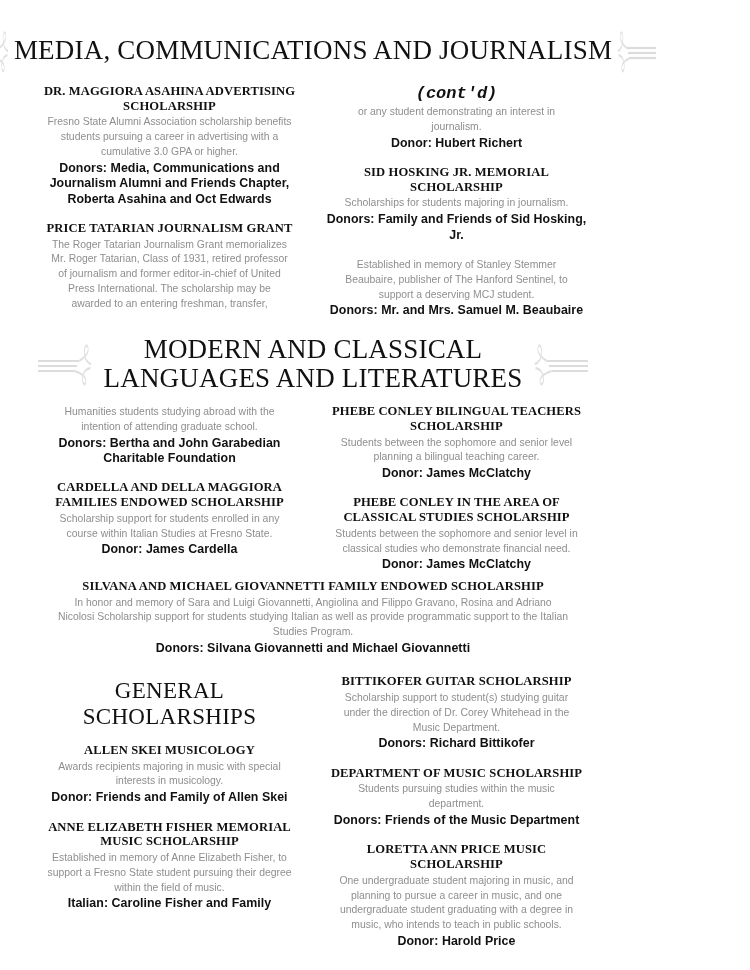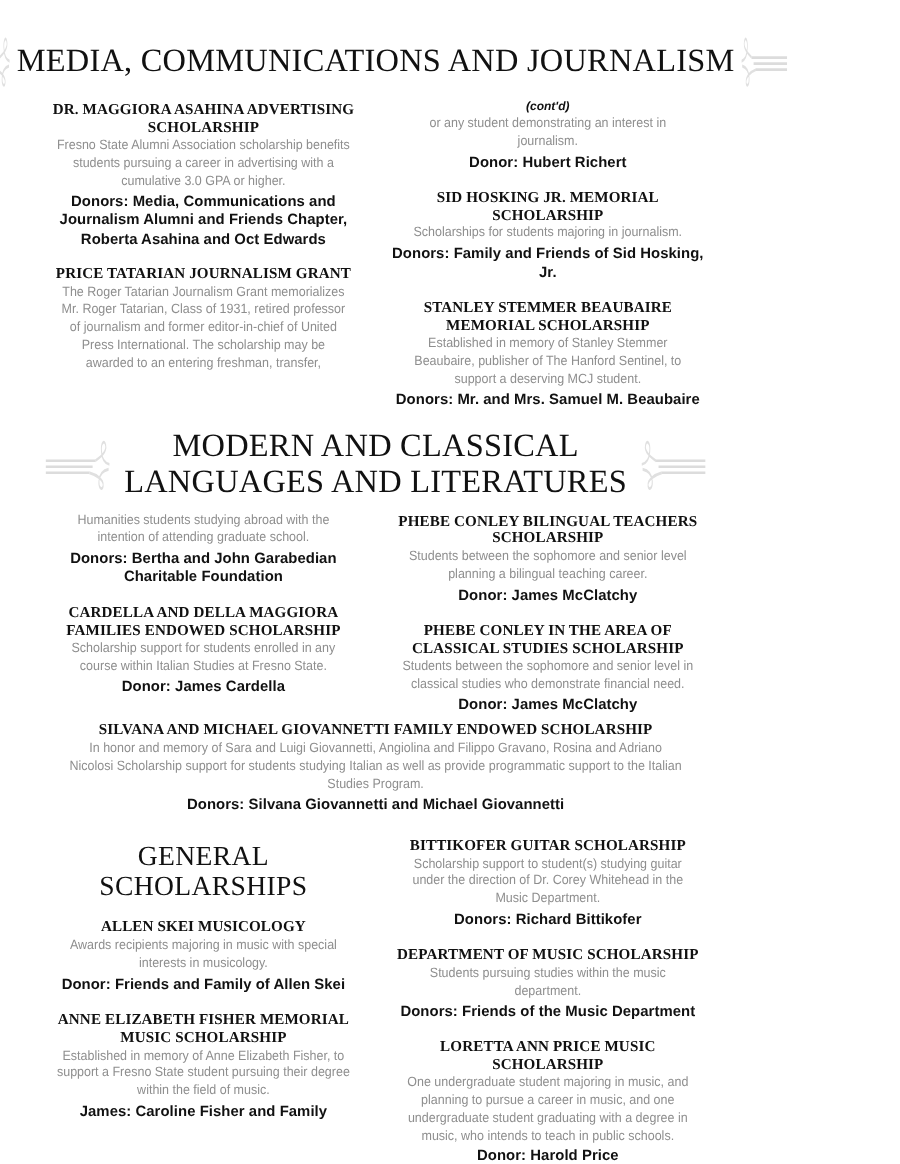--- a/index.html
+++ b/index.html
@@ -75,24 +75,24 @@
   .entry-title {
     font-family: "Liberation Serif", serif;
     font-weight: bold;
     font-size: 12.6px;
     line-height: 1.17;
     color: #111111;
     margin: 0 0 1px 0;
     letter-spacing: 0.1px;
   }
   .entry-contd {
-    font-family: Liberation Sans, sans-serif;
+    font-family: Liberation Mono, monospace;
     font-style: italic;
     font-weight: bold;
-    font-size: 10px;
+    font-size: 17px;
     color: #111111;
     margin: 0 0 1px 0;
   }
   .entry-desc {
     font-family: "Liberation Sans", sans-serif;
     font-size: 11.2px;
     line-height: 1.32;
     color: #8e8e8e;
     margin: 0 0 2px 0;
     transform: scaleX(0.93);
@@ -191,21 +191,20 @@
           <div class="entry-donor">Donor: Hubert Richert</div>
         </div>
 
         <div class="entry">
           <div class="entry-title">SID HOSKING JR. MEMORIAL SCHOLARSHIP</div>
           <div class="entry-desc">Scholarships for students majoring in journalism.</div>
           <div class="entry-donor">Donors: Family and Friends of Sid Hosking, Jr.</div>
         </div>
 
         <div class="entry">
-          <div class="entry-title">STANLEY STEMMER BEAUBAIRE MEMORIAL SCHOLARSHIP</div>
           <div class="entry-desc">Established in memory of Stanley Stemmer Beaubaire, publisher of The Hanford Sentinel, to support a deserving MCJ student.</div>
           <div class="entry-donor">Donors: Mr. and Mrs. Samuel M. Beaubaire</div>
         </div>
 
       </div>
     </div>
   </div>
 
   <div class="section-block sec-mcl">
 
@@ -287,21 +286,21 @@
 
         <div class="entry">
           <div class="entry-title">ALLEN SKEI MUSICOLOGY</div>
           <div class="entry-desc">Awards recipients majoring in music with special interests in musicology.</div>
           <div class="entry-donor">Donor: Friends and Family of Allen Skei</div>
         </div>
 
         <div class="entry">
           <div class="entry-title">ANNE ELIZABETH FISHER MEMORIAL MUSIC SCHOLARSHIP</div>
           <div class="entry-desc">Established in memory of Anne Elizabeth Fisher, to support a Fresno State student pursuing their degree within the field of music.</div>
-          <div class="entry-donor">James: Caroline Fisher and Family</div>
+          <div class="entry-donor">Italian: Caroline Fisher and Family</div>
         </div>
 
       </div>
 
       <div class="col col-right">
 
         <div class="entry">
           <div class="entry-title">BITTIKOFER GUITAR SCHOLARSHIP</div>
           <div class="entry-desc">Scholarship support to student(s) studying guitar under the direction of Dr. Corey Whitehead in the Music Department.</div>
           <div class="entry-donor">Donors: Richard Bittikofer</div>

